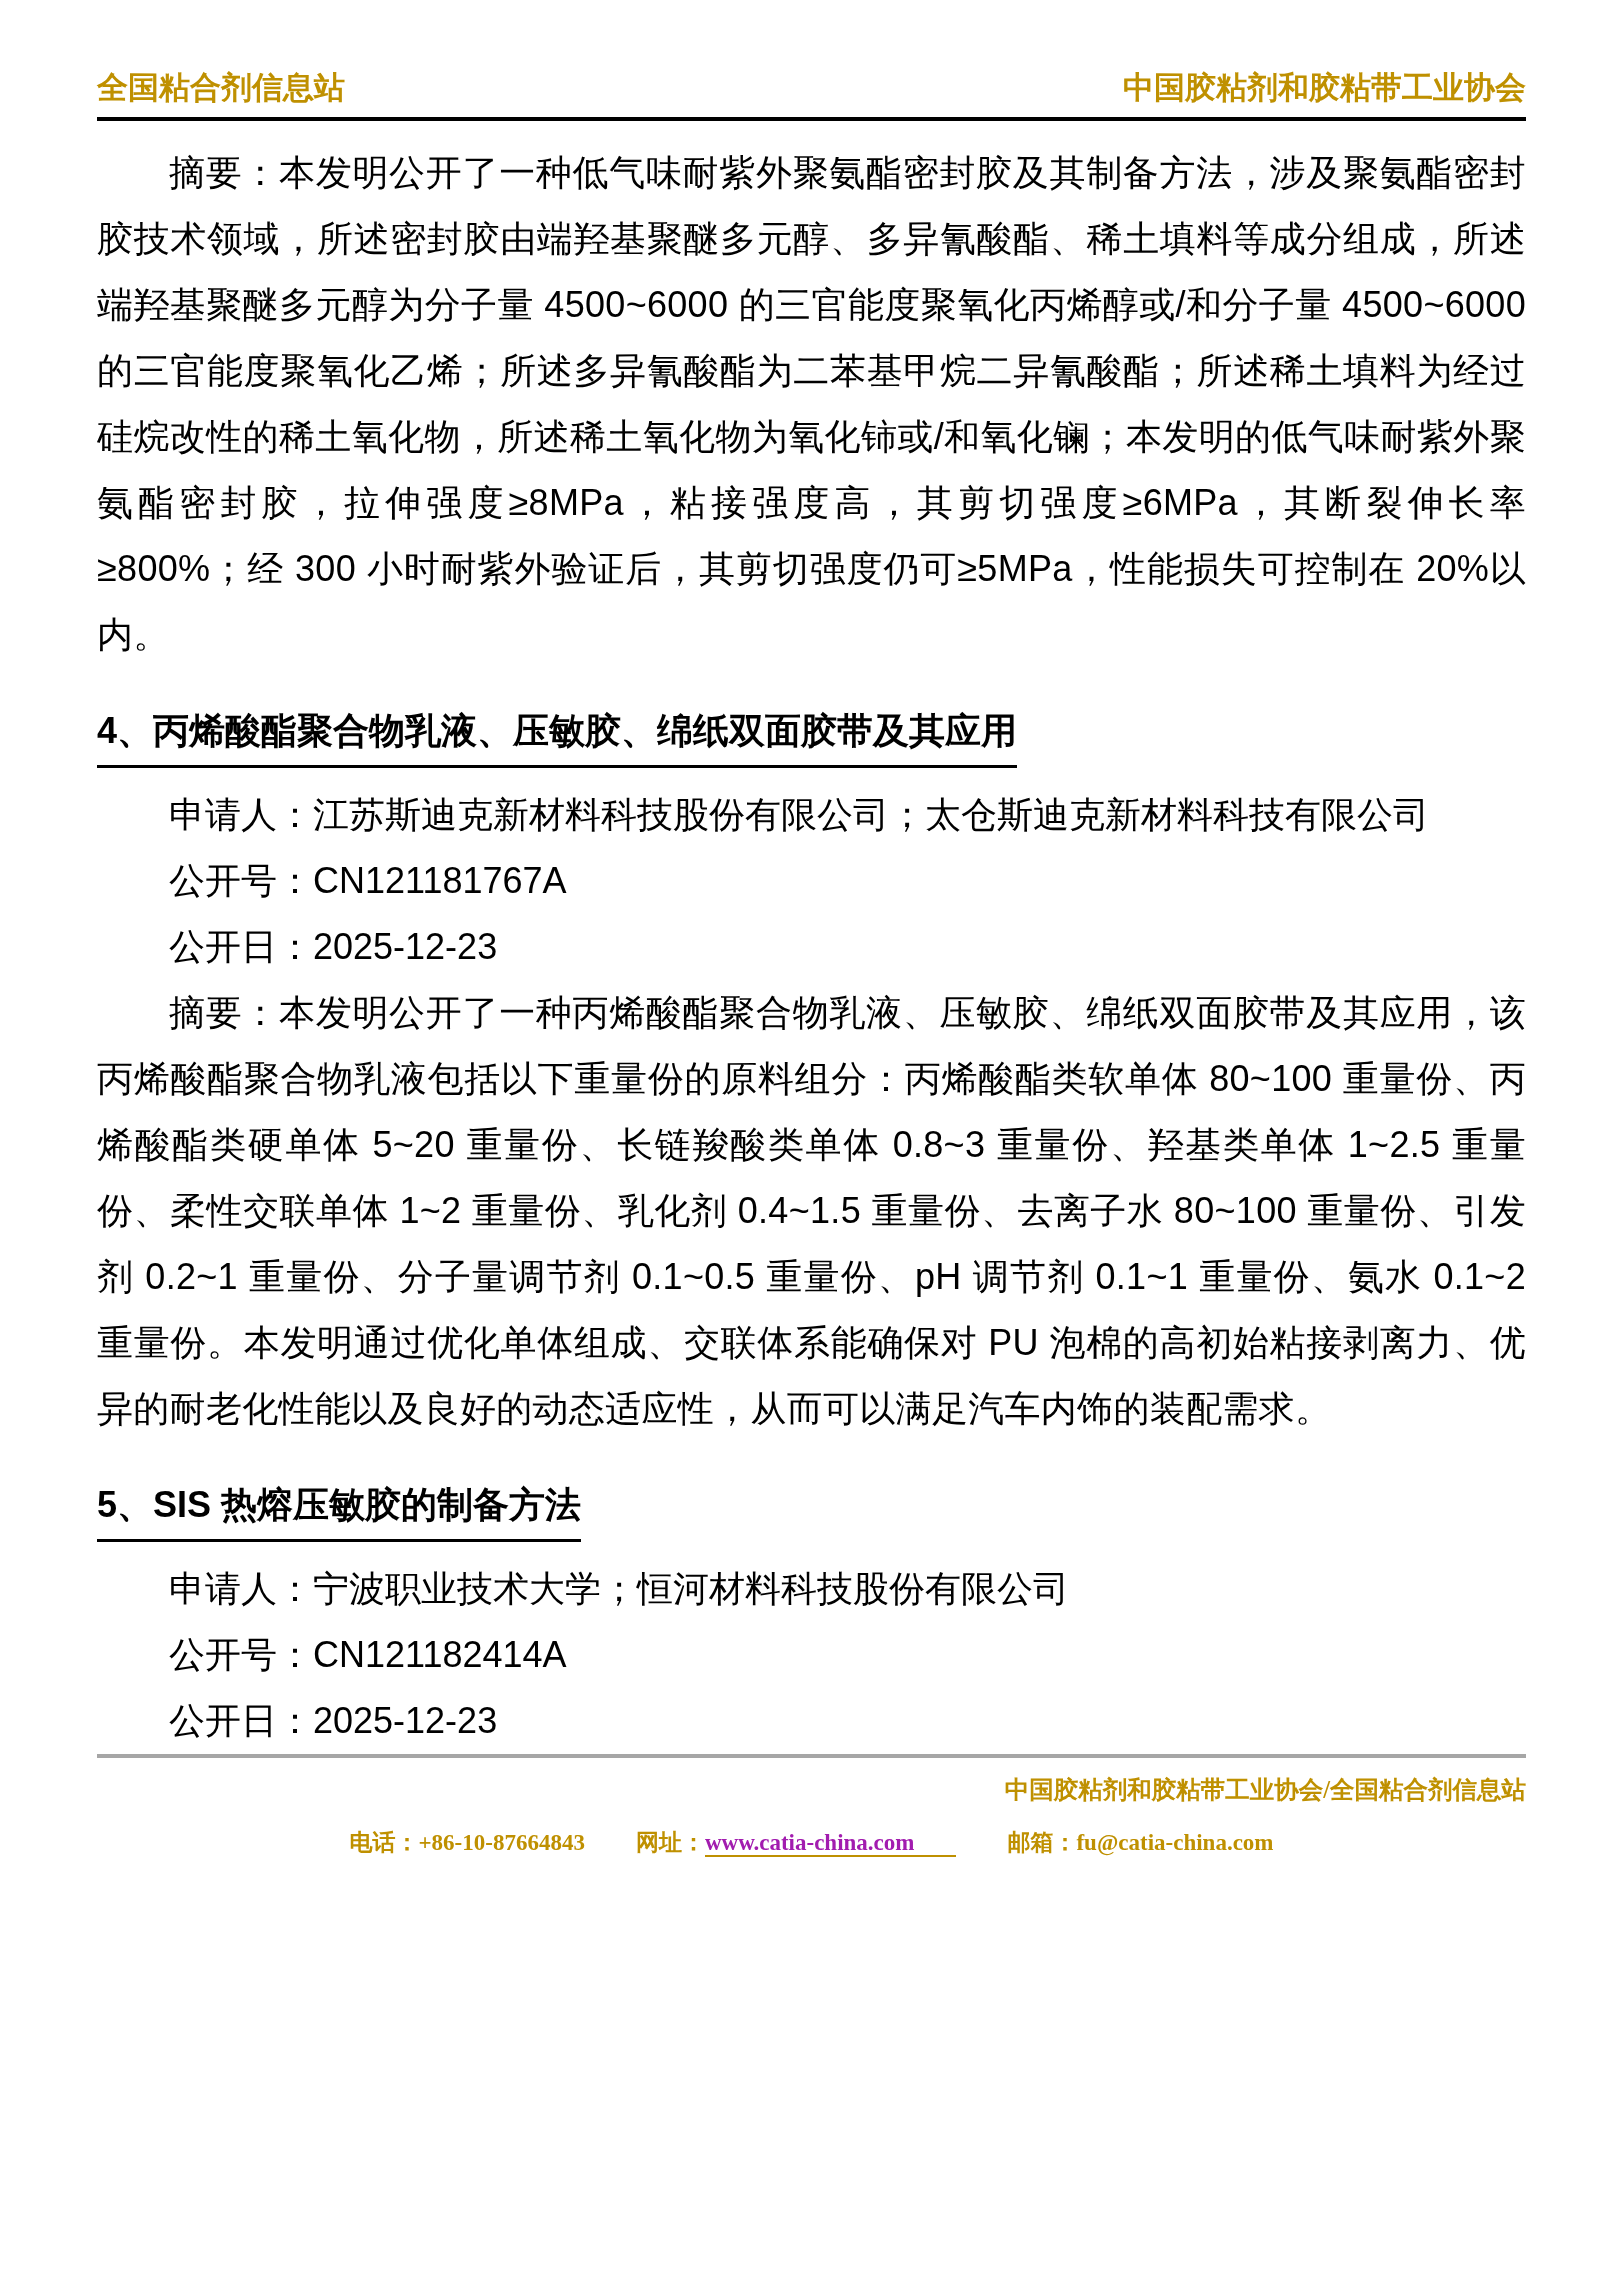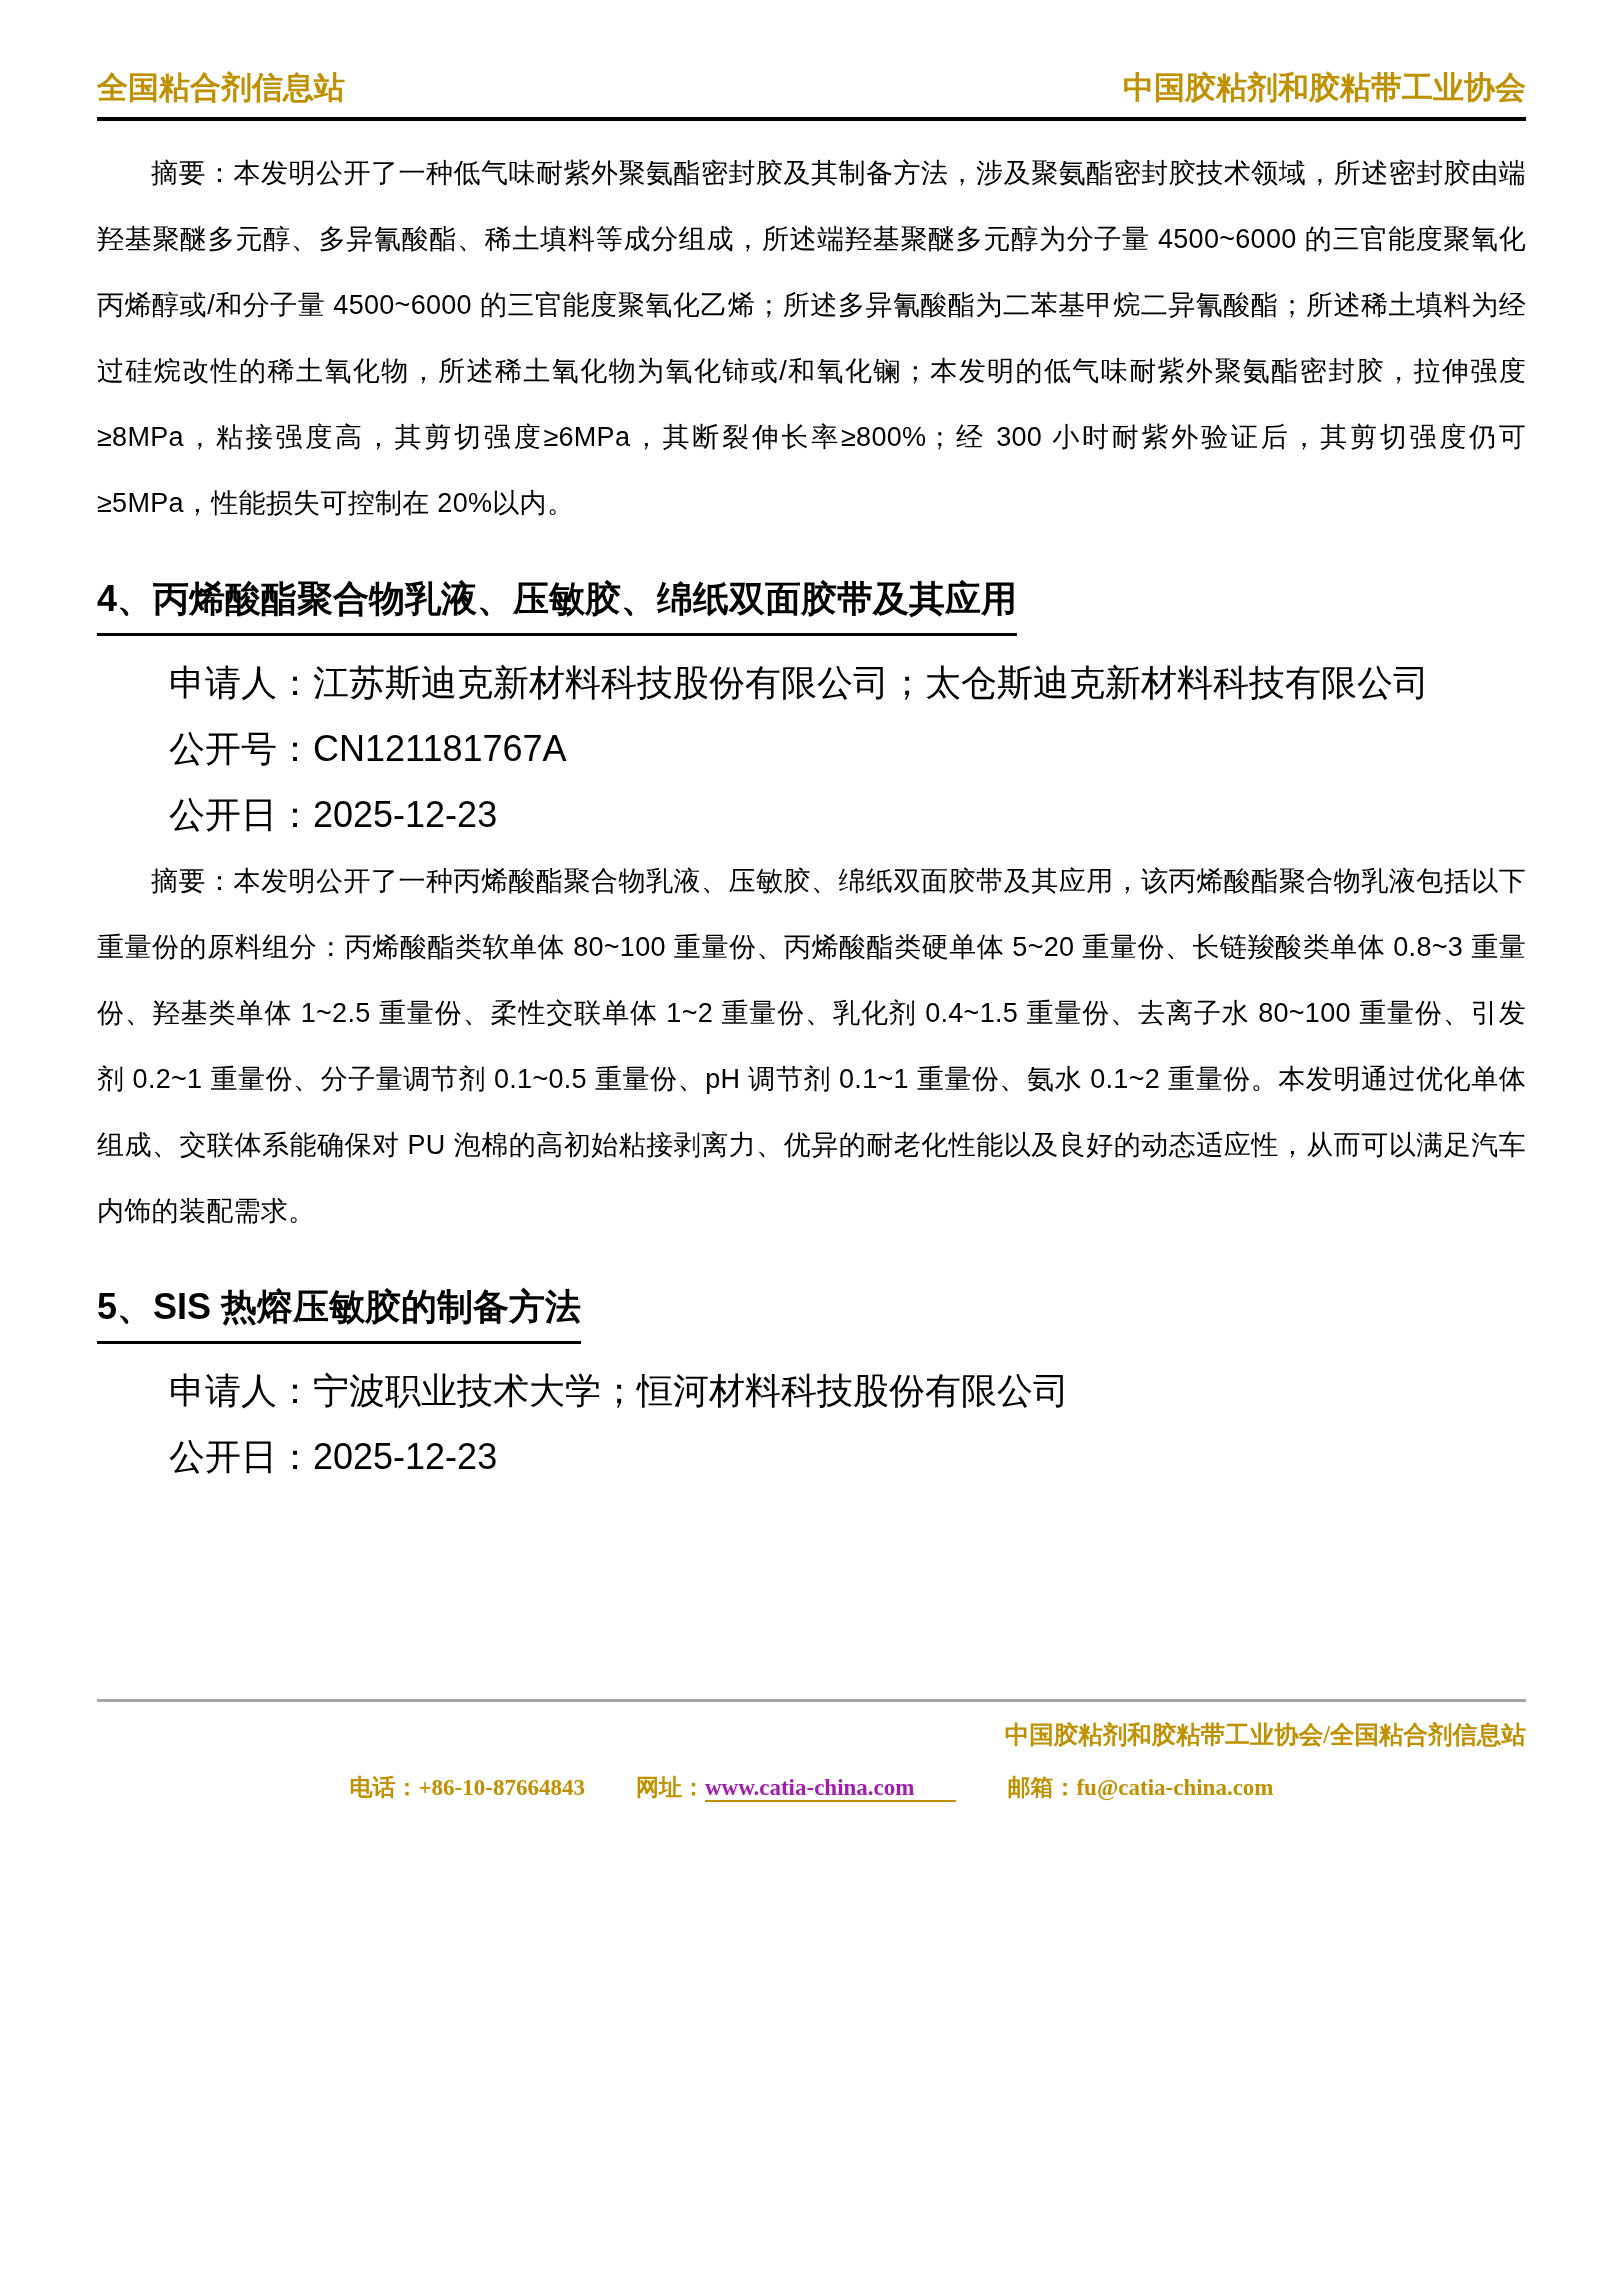--- a/index.html
+++ b/index.html
@@ -31,21 +31,21 @@
   .hdr-rule {
     height: 3.9px;
     background: #000000;
     margin-top: 10.3px;
   }
 
   
   main { margin-top: 19.3px; flex: 1 1 auto; }
   .body-para {
     margin: 0;
-    font-size: 27px;
+    font-size: 36px;
     line-height: 66px;
     text-align: justify;
     text-indent: 2em;
     letter-spacing: 0.3px;
   }
   .entry-title {
     margin: 30px 0 18px 0;
     font-size: 36px;
     line-height: 66px;
     font-weight: bold;
@@ -115,20 +115,21 @@
       <h2 class="entry-title"><span class="u">4、丙烯酸酯聚合物乳液、压敏胶、绵纸双面胶带及其应用</span></h2>
       <p class="detail">申请人：江苏斯迪克新材料科技股份有限公司；太仓斯迪克新材料科技有限公司</p>
       <p class="detail">公开号：CN121181767A</p>
       <p class="detail">公开日：2025-12-23</p>
       <p class="body-para">摘要：本发明公开了一种丙烯酸酯聚合物乳液、压敏胶、绵纸双面胶带及其应用，该丙烯酸酯聚合物乳液包括以下重量份的原料组分：丙烯酸酯类软单体 80~100 重量份、丙烯酸酯类硬单体 5~20 重量份、长链羧酸类单体 0.8~3 重量份、羟基类单体 1~2.5 重量份、柔性交联单体 1~2 重量份、乳化剂 0.4~1.5 重量份、去离子水 80~100 重量份、引发剂 0.2~1 重量份、分子量调节剂 0.1~0.5 重量份、pH 调节剂 0.1~1 重量份、氨水 0.1~2 重量份。本发明通过优化单体组成、交联体系能确保对 PU 泡棉的高初始粘接剥离力、优异的耐老化性能以及良好的动态适应性，从而可以满足汽车内饰的装配需求。</p>
     </section>
 
     <section>
       <h2 class="entry-title"><span class="u">5、SIS 热熔压敏胶的制备方法</span></h2>
       <p class="detail">申请人：宁波职业技术大学；恒河材料科技股份有限公司</p>
+      <p class="detail">公开号：CN121182414A</p>
       <p class="detail">公开日：2025-12-23</p>
     </section>
 
   </main>
 
   <footer>
     <div class="ftr-rule"></div>
     <div class="ftr-org">中国胶粘剂和胶粘带工业协会/全国粘合剂信息站</div>
     <div class="ftr-contact">
       <span>电话：</span><span>+86-10-87664843</span><span class="gap"></span><span>网址：</span><a href="#" class="weblink">www.catia-china.com</a><span class="gap"></span><span>邮箱：</span><span>fu@catia-china.com</span>

